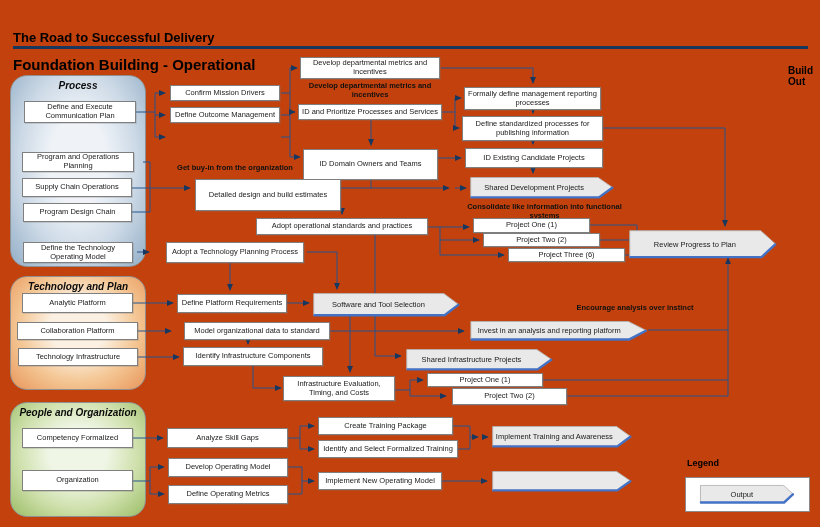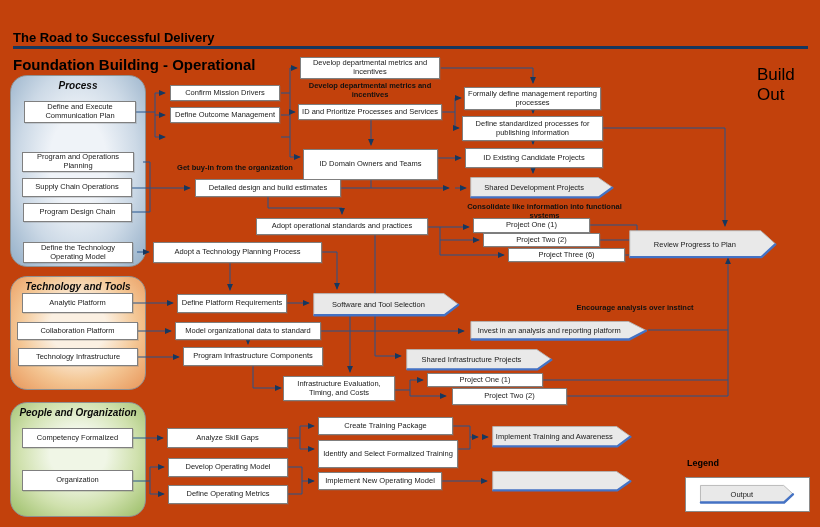--- a/index.html
+++ b/index.html
@@ -3,21 +3,21 @@
 <meta charset="utf-8">
 <style>
   html,body{margin:0;padding:0;background:#fff;}
   .stage{position:relative;width:820px;height:527px;background:#c2410c;
          font-family:"Liberation Sans",sans-serif;overflow:hidden;}
 
   
   .hdr-title{position:absolute;left:13px;top:30px;font-size:13px;font-weight:bold;color:#000;}
   .hdr-rule{position:absolute;left:13px;top:46px;width:795px;height:3px;background:#17375E;}
   .phase-left{position:absolute;left:13px;top:56px;font-size:15px;font-weight:bold;color:#000;}
-  .phase-right{position:absolute;left:757px;top:65px;font-size:17px;font-weight:normal;color:#000;}
+  .phase-right{position:absolute;left:788px;top:65px;font-size:10px;font-weight:bold;color:#000;}
 
   
   .lane{position:absolute;left:10px;width:136px;border-radius:17px;border:1px solid #909090;box-sizing:border-box;}
   .lane-process{top:75px;height:192px;
     background:radial-gradient(ellipse at 50% 45%, #EFF3F8 30%, #CCD9E6 62%, #93AEC7 100%);}
   .lane-tech{top:276px;height:114px;
     background:radial-gradient(ellipse at 50% 45%, #FBF0E2 30%, #F4C795 62%, #E8965A 100%);}
   .lane-people{top:402px;height:115px;
     background:radial-gradient(ellipse at 50% 45%, #F0F6E6 30%, #D0E1AE 62%, #9ABD66 100%);}
   .lane-title{position:absolute;top:4px;left:0;right:0;text-align:center;
@@ -58,21 +58,21 @@
 
   <div class="hdr-title">The Road to Successful Delivery</div>
   <div class="hdr-rule"></div>
   <div class="phase-left">Foundation Building - Operational</div>
   <div class="phase-right">Build Out</div>
 
   <div class="lane lane-process">
     <div class="lane-title">Process</div>
   </div>
   <div class="lane lane-tech">
-    <div class="lane-title">Technology and Tools</div>
+    <div class="lane-title">Technology and Plan</div>
   </div>
   <div class="lane lane-people">
     <div class="lane-title">People and Organization</div>
   </div>
 
   <svg class="wires" width="820" height="527">
     <defs>
       <marker id="ah" viewBox="0 0 8 8" refX="7" refY="4" markerWidth="7" markerHeight="7" orient="auto-start-reverse">
         <path d="M0,0.6 L8,4 L0,7.4 Z" fill="#17375E"></path>
       </marker>
@@ -171,27 +171,27 @@
   <div class="bx" style="left:170px;top:85px;width:110px;height:16px">Confirm Mission Drivers</div>
   <div class="bx" style="left:170px;top:107px;width:110px;height:16px">Define Outcome Management</div>
   <div class="bx" style="left:300px;top:57px;width:140px;height:22px">Develop departmental metrics and incentives</div>
   <div class="ann" style="left:300px;top:81px;width:140px">Develop departmental metrics and incentives</div>
   <div class="bx" style="left:298px;top:104px;width:144px;height:16px">ID and Prioritize Processes and Services</div>
   <div class="bx" style="left:303px;top:149px;width:135px;height:31px">ID Domain Owners and Teams</div>
   <div class="bx" style="left:464px;top:87px;width:137px;height:23px">Formally define management reporting processes</div>
   <div class="bx" style="left:462px;top:116px;width:141px;height:25px">Define standardized processes for publishing information</div>
   <div class="bx" style="left:465px;top:148px;width:138px;height:20px">ID Existing Candidate Projects</div>
   <div class="ann" style="left:165px;top:163px;width:140px">Get buy-in from the organization</div>
-  <div class="bx" style="left:195px;top:179px;width:146px;height:18px">Detailed design and build estimates</div>
+  <div class="bx" style="left:195px;top:179px;width:146px;height:32px">Detailed design and build estimates</div>
   <div class="ann" style="left:452px;top:202px;width:185px">Consolidate like information into functional systems</div>
   <div class="bx" style="left:256px;top:218px;width:172px;height:17px">Adopt operational standards and practices</div>
   <div class="bx" style="left:508px;top:248px;width:117px;height:14px">Project Three (6)</div>
   <div class="bx" style="left:483px;top:233px;width:117px;height:14px">Project Two (2)</div>
   <div class="bx" style="left:473px;top:218px;width:117px;height:15px">Project One (1)</div>
-  <div class="bx" style="left:153px;top:242px;width:169px;height:21px">Adopt a Technology Planning Process</div>
+  <div class="bx" style="left:166px;top:242px;width:138px;height:21px">Adopt a Technology Planning Process</div>
 
   <div class="out" style="left:470px;top:177px;width:144px;height:21px">
     <svg viewBox="0 0 100 20" preserveAspectRatio="none">
         <polygon class="op" points="0.5,0.5 89,0.5 99,10 89,19.5 0.5,19.5"></polygon>
         <polyline class="ob" points="1,19.4 89.5,19.4 98.8,10.3"></polyline>
       </svg>
     <span>Shared Development Projects</span>
   </div>
   <div class="out" style="left:629px;top:230px;width:148px;height:28px">
     <svg viewBox="0 0 100 20" preserveAspectRatio="none">
@@ -199,22 +199,22 @@
         <polyline class="ob" points="1,19.4 89.5,19.4 98.8,10.3"></polyline>
       </svg>
     <span>Review Progress to Plan</span>
   </div>
 
   <div class="bx" style="left:22px;top:293px;width:111px;height:20px">Analytic Platform</div>
   <div class="bx" style="left:17px;top:322px;width:121px;height:18px">Collaboration Platform</div>
   <div class="bx" style="left:18px;top:348px;width:120px;height:18px">Technology Infrastructure</div>
 
   <div class="bx" style="left:177px;top:294px;width:110px;height:19px">Define Platform Requirements</div>
-  <div class="bx" style="left:175px;top:322px;width:146px;height:18px">Model organizational data to standard</div>
-  <div class="bx" style="left:183px;top:347px;width:140px;height:19px">Program Infrastructure Components</div>
+  <div class="bx" style="left:184px;top:322px;width:146px;height:18px">Model organizational data to standard</div>
+  <div class="bx" style="left:183px;top:347px;width:140px;height:19px">Identify Infrastructure Components</div>
   <div class="ann" style="left:555px;top:303px;width:160px">Encourage analysis over instinct</div>
   <div class="bx" style="left:283px;top:376px;width:112px;height:25px">Infrastructure Evaluation, Timing, and Costs</div>
   <div class="bx" style="left:427px;top:373px;width:116px;height:14px">Project One (1)</div>
   <div class="bx" style="left:452px;top:388px;width:115px;height:17px">Project Two (2)</div>
 
   <div class="out" style="left:313px;top:293px;width:147px;height:23px">
     <svg viewBox="0 0 100 20" preserveAspectRatio="none">
         <polygon class="op" points="0.5,0.5 89,0.5 99,10 89,19.5 0.5,19.5"></polygon>
         <polyline class="ob" points="1,19.4 89.5,19.4 98.8,10.3"></polyline>
       </svg>
@@ -235,21 +235,21 @@
     <span>Shared Infrastructure Projects</span>
   </div>
 
   <div class="bx" style="left:22px;top:428px;width:111px;height:20px">Competency Formalized</div>
   <div class="bx" style="left:22px;top:470px;width:111px;height:21px">Organization</div>
 
   <div class="bx" style="left:167px;top:428px;width:121px;height:20px">Analyze Skill Gaps</div>
   <div class="bx" style="left:168px;top:458px;width:120px;height:19px">Develop Operating Model</div>
   <div class="bx" style="left:168px;top:485px;width:120px;height:19px">Define Operating Metrics</div>
   <div class="bx" style="left:318px;top:417px;width:135px;height:18px">Create Training Package</div>
-  <div class="bx" style="left:318px;top:440px;width:140px;height:28px">Identify and Select Formalized Training</div>
+  <div class="bx" style="left:318px;top:440px;width:140px;height:18px">Identify and Select Formalized Training</div>
   <div class="bx" style="left:318px;top:472px;width:124px;height:18px">Implement New Operating Model</div>
 
   <div class="out" style="left:492px;top:426px;width:140px;height:21px">
     <svg viewBox="0 0 100 20" preserveAspectRatio="none">
         <polygon class="op" points="0.5,0.5 89,0.5 99,10 89,19.5 0.5,19.5"></polygon>
         <polyline class="ob" points="1,19.4 89.5,19.4 98.8,10.3"></polyline>
       </svg>
     <span>Implement Training and Awareness</span>
   </div>
   <div class="out" style="left:492px;top:471px;width:140px;height:20px">

